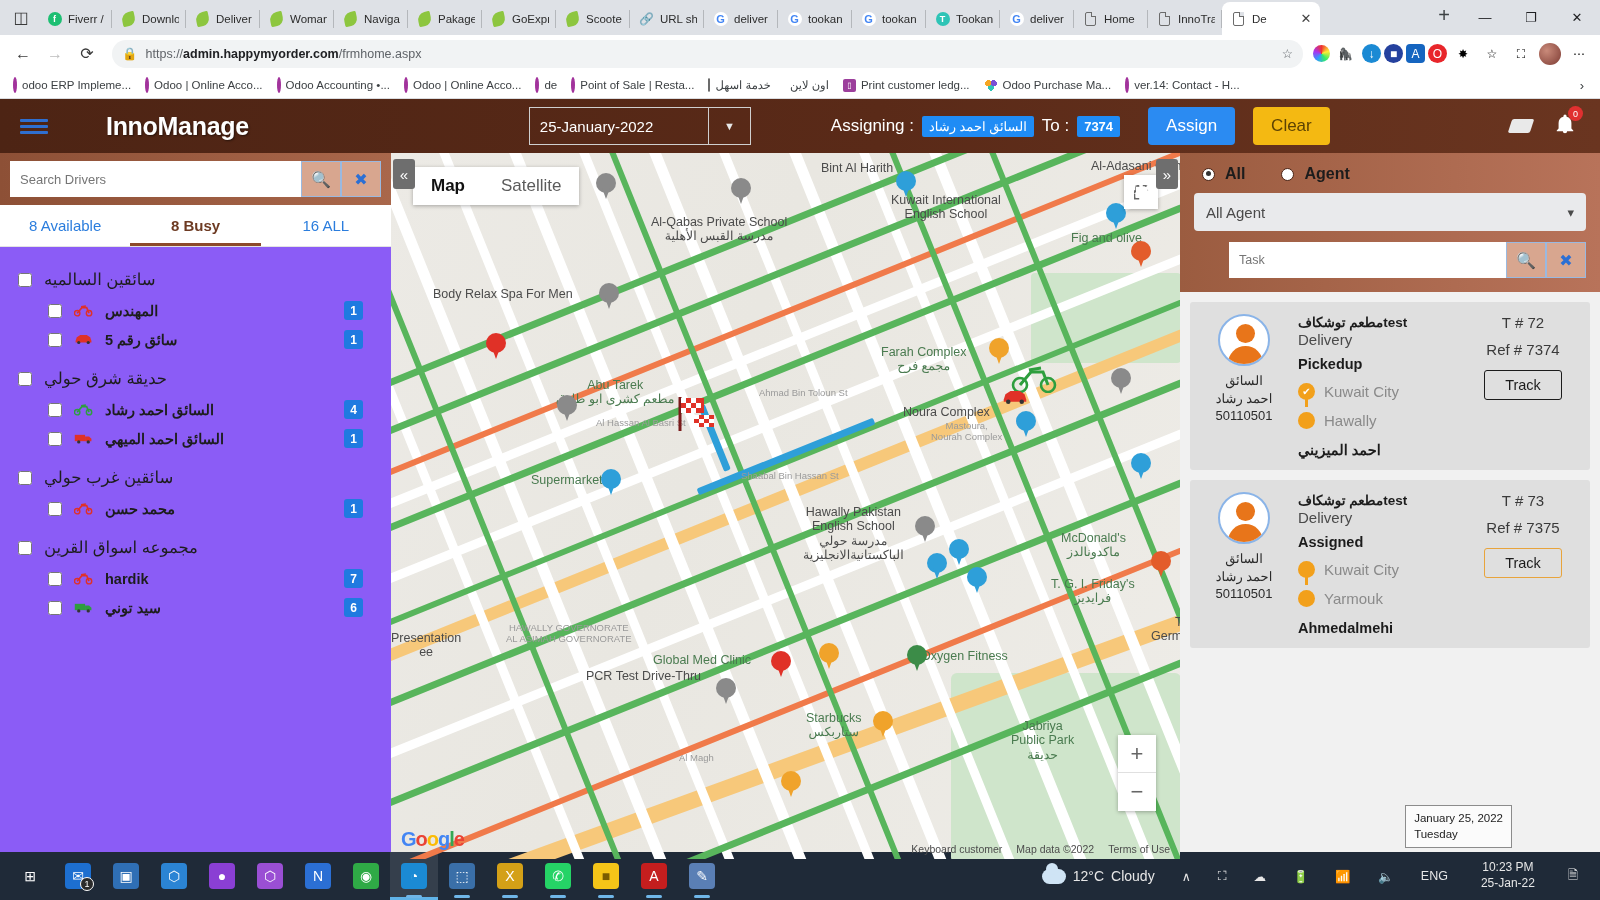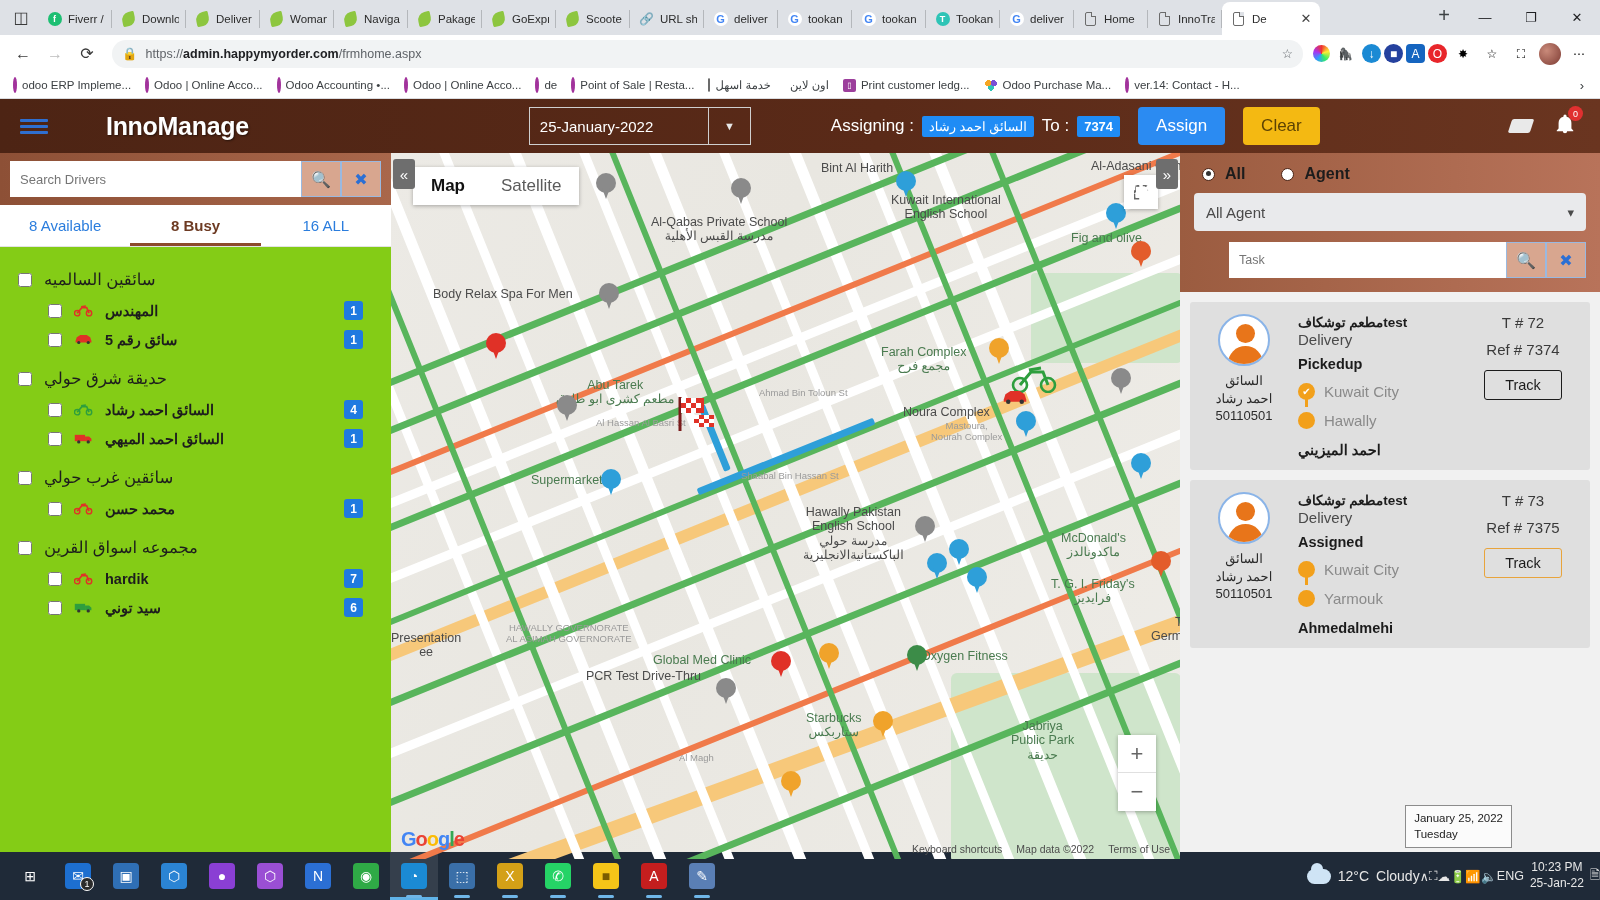--- a/index.html
+++ b/index.html
@@ -88,40 +88,40 @@
   .datepick { margin-left: 280px; display: flex; width: 222px; height: 38px;
               border: 1px solid #cfcfcf; background: transparent; }
   .datepick .dval { flex: 1; color: #fff; font-size: 15px; display: flex; align-items: center; padding-left: 10px; }
   .datepick .dbtn { width: 42px; border-left: 1px solid #cfcfcf; display: flex; align-items: center;
                     justify-content: center; color: #e8e8e8; font-size: 11px; }
   .assignblock { display: flex; align-items: center; gap: 8px; margin-left: 80px; }
   .assignlbl { color: #fff; font-size: 17px; }
   .chip { background: #1f8cf5; color: #fff; font-size: 13px; padding: 3px 7px; border-radius: 2px; }
   .chip.num { font-weight: bold; }
   .btn-assign { background: #2b8bf2; color: #fff; border: none; font-size: 17px; padding: 9px 18px;
-                border-radius: 4px; margin-left: 10px; }
+                border-radius: 4px; margin-left: 20px; }
   .btn-clear { background: #f4b912; color: #5c4203; border: none; font-size: 17px; padding: 9px 18px;
                border-radius: 4px; margin-left: 10px; }
   .hdr-right { margin-left: auto; display: flex; align-items: center; gap: 22px; padding-right: 10px;}
   .eraser { width: 22px; height: 14px; background: #e9e9e9; transform: skewX(-18deg); border-radius: 2px; }
   .bellwrap { position: relative; }
   .bellbadge { position: absolute; top: -7px; right: -7px; background: #e03030; color: #fff; font-size: 9px;
                width: 15px; height: 15px; border-radius: 50%; display:flex;align-items:center;justify-content:center; }
 
   
   .leftpanel { position: absolute; left: 0; top: 54px; width: 391px; height: 706px; background: #f7f7f7; }
   .lsearchbar { height: 52px; background: linear-gradient(to right,#8d5036,#a9674b); padding: 8px 10px;
                 display: flex; }
   .lsearchbar input { flex: 1; height: 36px; border: none; padding: 0 10px; font-size: 13px; color: #555; }
   .sqbtn { width: 40px; height: 36px; background: #d8a68f; border: 1px solid #9ab9e0;
            display:flex;align-items:center;justify-content:center; color: #2b6fd4; font-size: 16px; }
   .tabsrow { display: flex; height: 42px; background: #fff; border-bottom: 1px solid #e3e3e3; }
   .ltab { flex: 1; display:flex;align-items:center;justify-content:center; font-size: 15px; color: #2b7ddd; }
   .ltab.active { color: #6d3a22; font-weight: bold; box-shadow: inset 0 -3px 0 #8c4a2c; }
-  .drvlist { height: 612px; overflow: hidden; background: #84cc16; padding-top: 12px; }
+  .drvlist { height: 612px; overflow: hidden; background: #8b5cf6; padding-top: 12px; }
   .grp { padding: 4px 0; }
   .grphead { display: flex; align-items: center; gap: 12px; padding: 7px 0 7px 18px; }
   .grphead .gname { font-size: 16.5px; color: #1d1d1d; direction: rtl; font-weight: 500; }
   .drow { display: flex; align-items: center; padding: 5px 0 5px 48px; gap: 12px; }
   .drow .dname { font-size: 14.5px; color: #1d1d1d; direction: rtl; font-weight: 600; }
   .drow .veh { font-size: 15px; line-height: 1; }
   .cnt { margin-left: auto; margin-right: 28px; background: #1f7ae0; color: #fff; font-size: 12px;
          min-width: 19px; height: 19px; border-radius: 3px; display:flex;align-items:center;justify-content:center;
          font-weight: bold; }
   input[type=checkbox] { width: 14px; height: 14px; accent-color: #888; }
@@ -221,21 +221,21 @@
              padding: 4px 8px; font-size: 11.5px; color: #1c1c1c; line-height: 1.45; z-index: 60; }
   .taskbar { position: absolute; left: 0; bottom: 0; width: 1600px; height: 48px; background: #1f2a38;
              display: flex; align-items: center; }
   .tbicons { display: flex; align-items: center; gap: 0px; padding-left: 6px; }
   .tbi { width: 48px; height: 48px; display:flex;align-items:center;justify-content:center; position: relative; }
   .tbi.active { background: rgba(255,255,255,.10); box-shadow: inset 0 -3px 0 #60b3e8; }
   .tbi.running::after { content:""; position:absolute; bottom:2px; left:16px; width:16px;height:3px;
                         background:#6fb6e8; border-radius:2px;}
   .tbsq { width: 26px; height: 26px; border-radius: 4px; display:flex;align-items:center;justify-content:center;
           font-size: 14px; color: #fff; }
-  .tray { margin-left: auto; display: flex; align-items: center; gap: 0; padding-right: 0;
+  .tray { margin-left: auto; display: flex; align-items: center; gap: 27px; padding-right: 22px;
           color: #e7e7e7; font-size: 12.5px; }
   .clock { text-align: center; line-height: 1.3; font-size: 12px; padding: 0 6px; }
   .weather { display: flex; align-items: center; gap: 7px; font-size: 14px; }
   .cloudicon { width: 24px; height: 15px; background: #cfe4f5; border-radius: 10px; position: relative; }
   .cloudicon::before { content:""; position:absolute; left:4px; top:-6px; width:12px;height:12px;
                        border-radius:50%; background:#cfe4f5;}
 </style>
 </head>
 <body>
 
@@ -744,21 +744,21 @@
           <span></span>
         </div>
       <div class="zoomctl">
         <div>+</div>
         <div>−</div>
       </div>
       <div class="gwatermark">
         <span style="color:#4285f4">G</span><span style="color:#ea4335">o</span><span style="color:#fbbc05">o</span><span style="color:#4285f4">g</span><span style="color:#34a853">l</span><span style="color:#ea4335">e</span>
       </div>
       <div class="mapfooter">
-        <span>Keyboard shortcuts</span>
+        <span>Keyboard customer</span>
         <span>Map data ©2022</span>
         <span>Terms of Use</span>
       </div>
     </div>
 
     <div class="rightpanel">
       <div class="rphead">
         <div class="radios">
           <div class="radiopair">
             <span class="rdo sel"></span>

